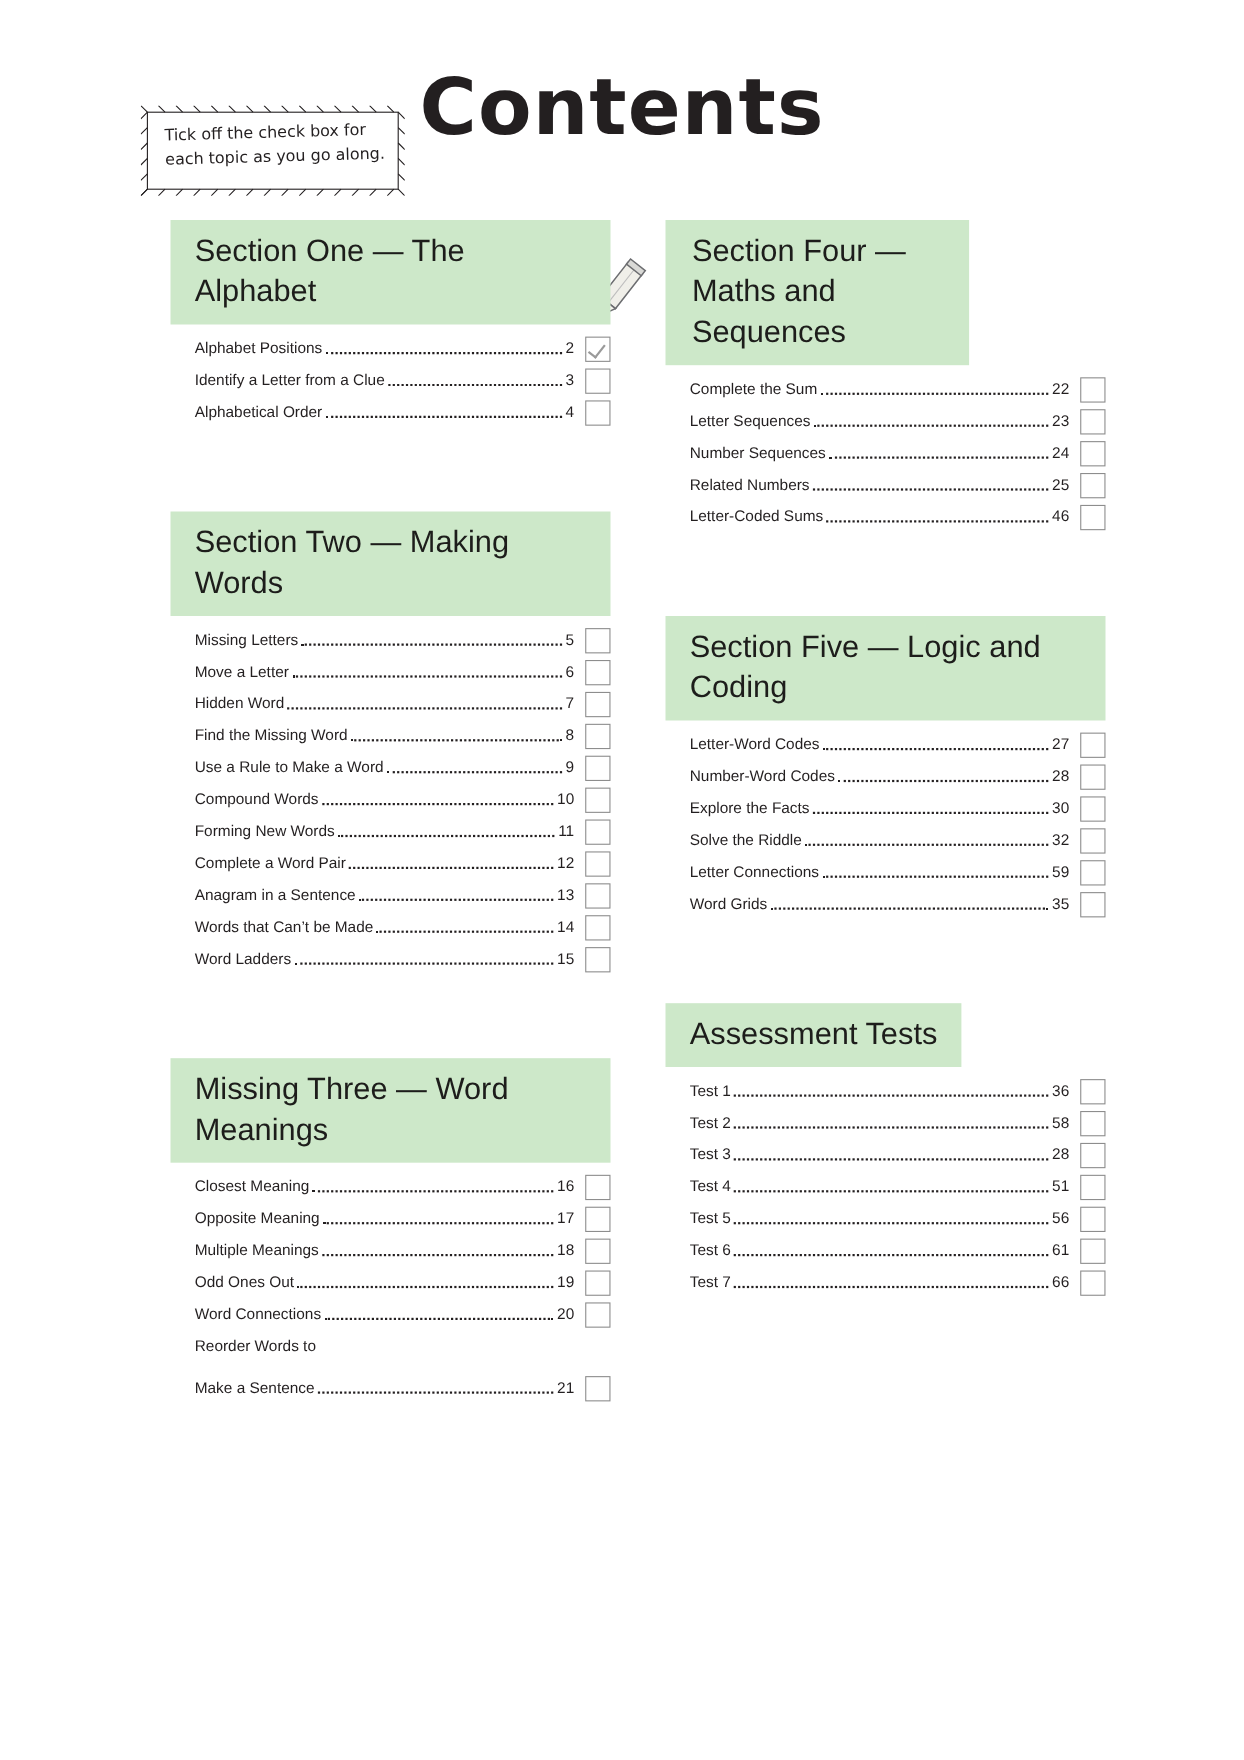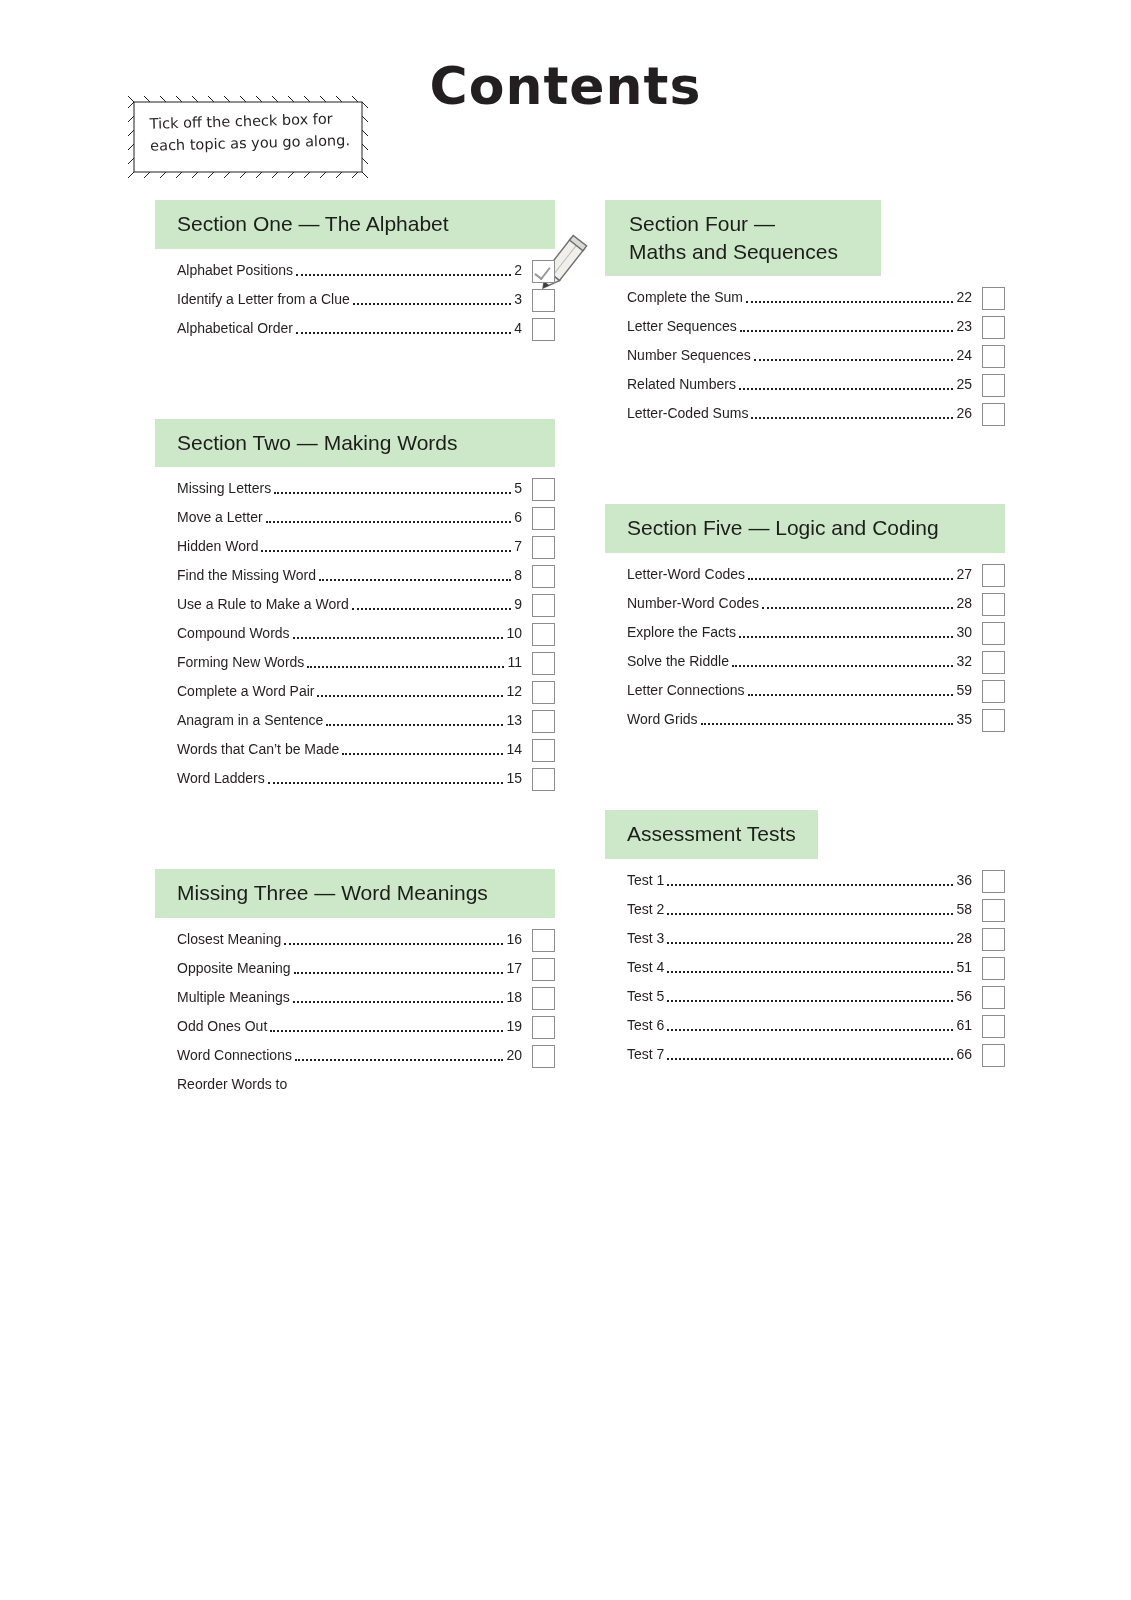--- a/index.html
+++ b/index.html
@@ -16,21 +16,21 @@
     overflow: hidden;
   }
 
   
   .page-title {
     position: absolute;
     top: 56px;
     left: 0;
     width: 1131px;
     text-align: center;
-    font-size: 52px;
+    font-size: 71px;
     font-weight: bold;
     letter-spacing: 1px;
     font-family: "DejaVu Sans", sans-serif;
   }
 
   
   .note {
     position: absolute;
     left: 128px;
     top: 96px;
@@ -65,21 +65,21 @@
     left: 605px;
     top: 200px;
     width: 400px;
   }
 
   .section-block { margin-bottom: 10px; }
 
   .section-head {
     background: #cde8c9;
     color: #1d1d1b;
-    font-size: 21px;
+    font-size: 28px;
     padding: 10px 22px 11px 22px;
     box-sizing: border-box;
     display: inline-block;
     line-height: 1.32;
   }
   .section-head.wide { width: 100%; }
   .section-head.two-line { width: 276px; padding-left: 24px; }
 
   .entries {
     margin: 14px 0 0 0;
@@ -304,20 +304,26 @@
       <div class="entry">
         <span class="etext">Word Connections</span>
         <span class="dots"></span>
         <span class="pg">20</span>
         <span class="chk"></span>
       </div>
       <div class="entry no-dots wrap-first">
         <span class="etext">Reorder Words to</span>
         <span class="dots"></span>
       </div>
+      <div class="entry">
+        <span class="etext">Make a Sentence</span>
+        <span class="dots"></span>
+        <span class="pg">21</span>
+        <span class="chk"></span>
+      </div>
     </div>
   </div>
 
 </div>
 
 <div class="col-right">
 
   <div class="section-block">
     <div class="section-head two-line">
       <span>Section Four —</span><br>
@@ -344,21 +350,21 @@
       </div>
       <div class="entry">
         <span class="etext">Related Numbers</span>
         <span class="dots"></span>
         <span class="pg">25</span>
         <span class="chk"></span>
       </div>
       <div class="entry">
         <span class="etext">Letter-Coded Sums</span>
         <span class="dots"></span>
-        <span class="pg">26</span>
+        <span class="pg">46</span>
         <span class="chk"></span>
       </div>
     </div>
   </div>
 
   <div class="gap-lg"></div>
 
   <div class="section-block">
     <div class="section-head wide">Section Five — Logic and Coding</div>
     <div class="entries">

